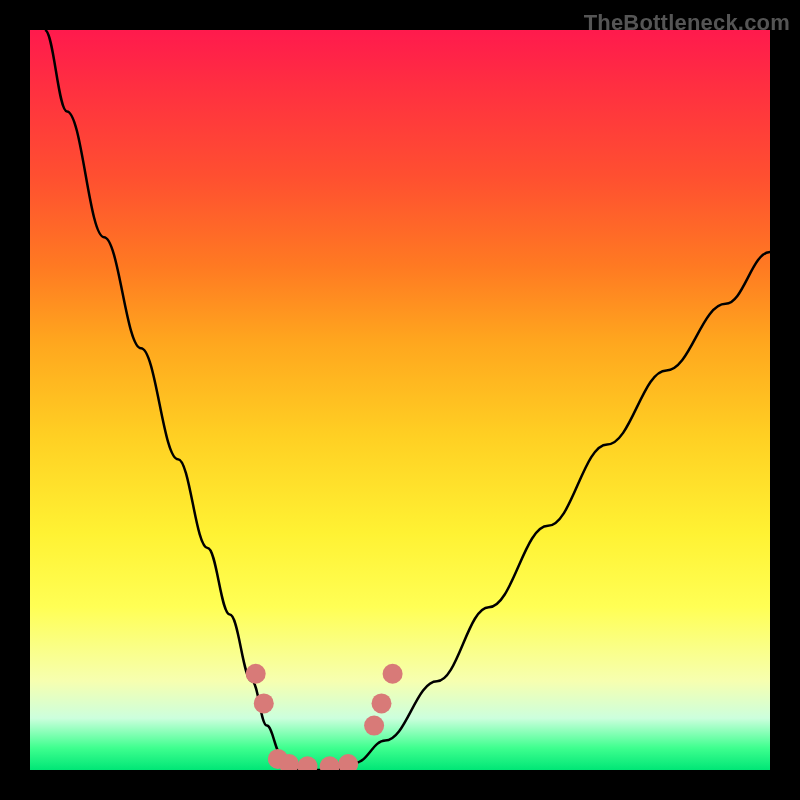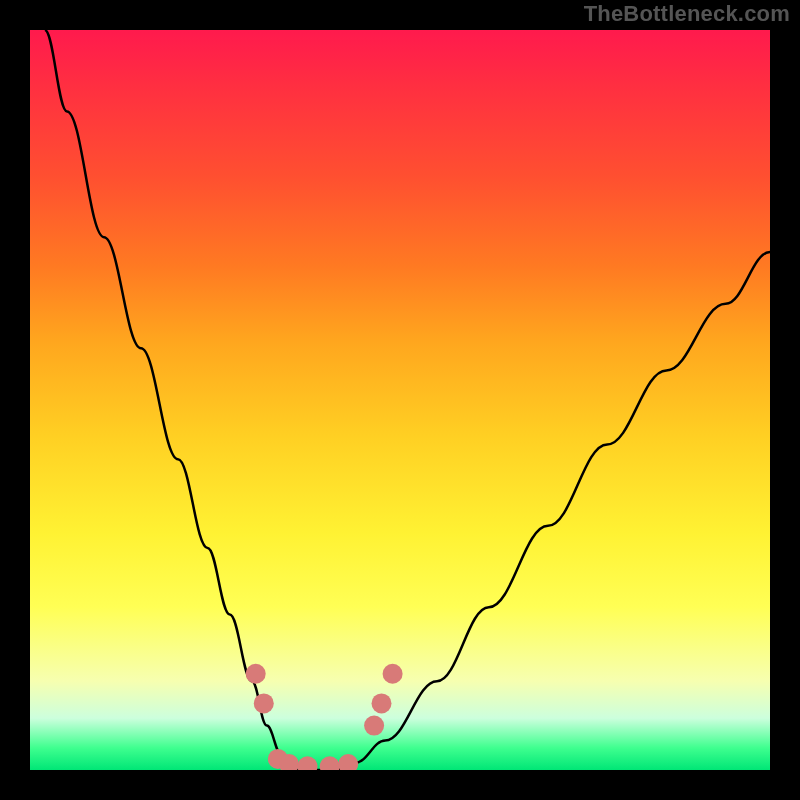--- a/index.html
+++ b/index.html
@@ -11,21 +11,21 @@
       #ff5030 20%,
       #ff7a22 32%,
       #ffa61e 42%,
       #ffd023 55%,
       #fff233 68%,
       #ffff55 78%,
       #f6ffb0 88%,
       #ccffdd 93%,
       #3fff8f 97%,
       #00e676 100%)}
-  .wm{position:absolute;top:1px;right:10px;color:#555;font-size:22px;font-weight:600;letter-spacing:.2px}
+  .wm{position:absolute;top:10px;right:10px;color:#555;font-size:22px;font-weight:600;letter-spacing:.2px}
   svg{position:absolute;inset:0}
   .dot{fill:#d87a78}
   .curve{fill:none;stroke:#000;stroke-width:2.5}
 </style>
 </head>
 <body>
 
 <div class="frame">
   <div class="plot">
     <div class="grad"></div>

